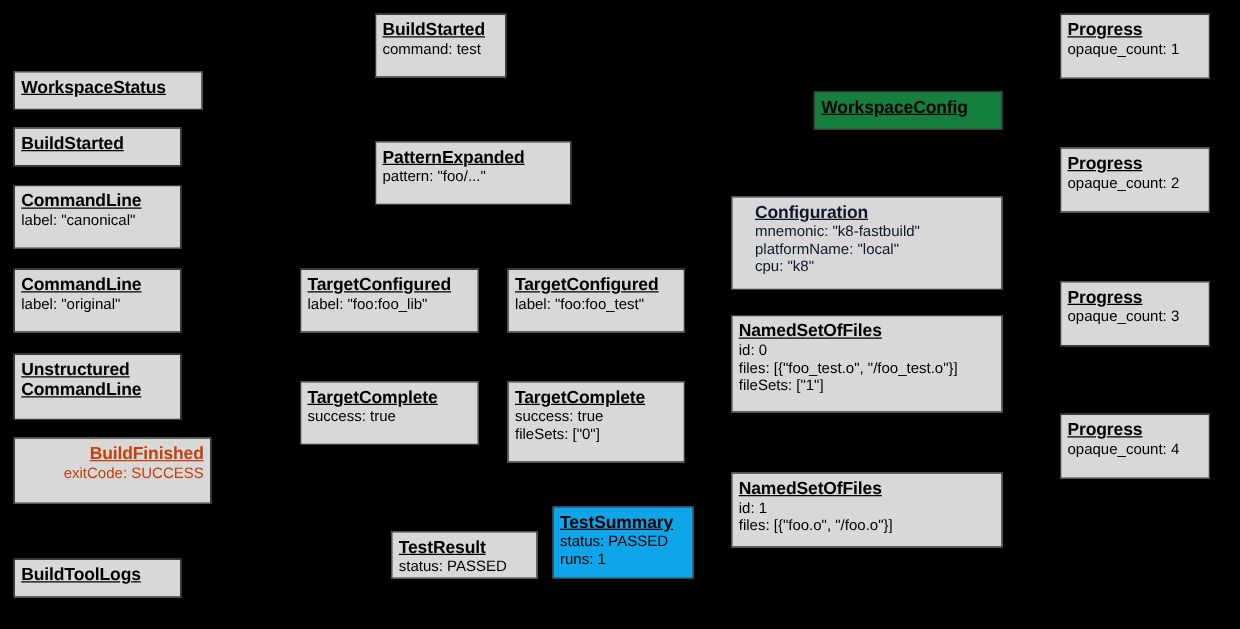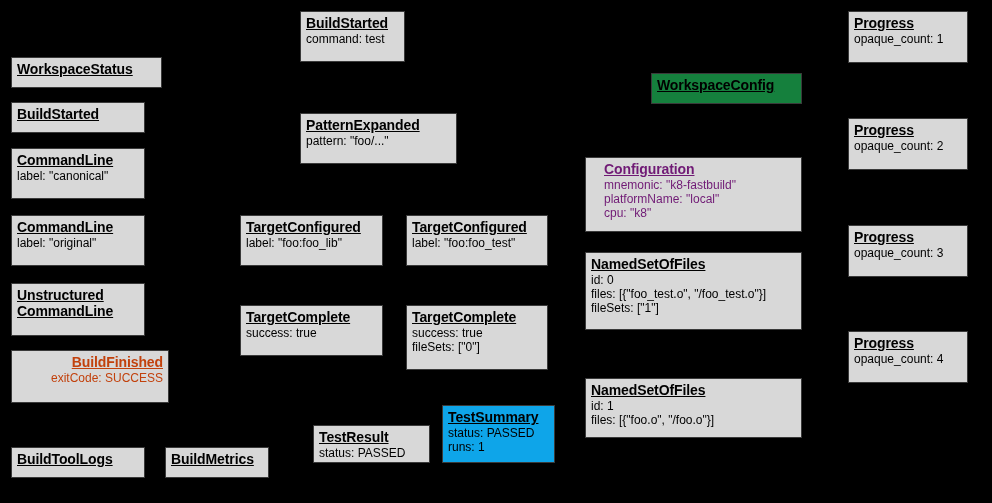--- a/index.html
+++ b/index.html
@@ -72,23 +72,20 @@
     </div>
     <div class="node" style="left: 11px; top: 350px; width: 158px; height: 53px; background: rgb(216, 216, 216); border-color: rgb(58, 58, 58); color: #c2410c; text-align: right;">
       <span class="node-title">BuildFinished</span>
       <span class="node-fields">
         <span class="node-field">exitCode: SUCCESS</span>
       </span>
     </div>
     <div class="node" style="left: 11px; top: 447px; width: 134px; height: 31px; background: rgb(216, 216, 216); border-color: rgb(58, 58, 58); color: rgb(0, 0, 0);">
       <span class="node-title">BuildToolLogs</span>
     </div>
-    <div class="node" style="left: 165px; top: 447px; width: 104px; height: 31px; background: rgb(216, 216, 216); border-color: rgb(58, 58, 58); color: rgb(0, 0, 0);">
-      <span class="node-title">BuildMetrics</span>
-    </div>
     <div class="node" style="left: 300px; top: 113px; width: 157px; height: 51px; background: rgb(216, 216, 216); border-color: rgb(58, 58, 58); color: rgb(0, 0, 0);">
       <span class="node-title">PatternExpanded</span>
       <span class="node-fields">
         <span class="node-field">pattern: "foo/..."</span>
       </span>
     </div>
     <div class="node" style="left: 300px; top: 11px; width: 105px; height: 51px; background: rgb(216, 216, 216); border-color: rgb(58, 58, 58); color: rgb(0, 0, 0);">
       <span class="node-title">BuildStarted</span>
       <span class="node-fields">
         <span class="node-field">command: test</span>
@@ -128,21 +125,21 @@
     <div class="node" style="left: 442px; top: 405px; width: 113px; height: 58px; background: #0ea5e9; border-color: rgb(58, 58, 58); color: rgb(0, 0, 0);">
       <span class="node-title">TestSummary</span>
       <span class="node-fields">
         <span class="node-field">status: PASSED</span>
         <span class="node-field">runs: 1</span>
       </span>
     </div>
     <div class="node" style="left: 651px; top: 73px; width: 151px; height: 31px; background: #15803d; border-color: rgb(58, 58, 58); color: rgb(0, 0, 0);">
       <span class="node-title">WorkspaceConfig</span>
     </div>
-    <div class="node" style="left: 585px; top: 157px; width: 217px; height: 75px; background: rgb(216, 216, 216); border-color: rgb(58, 58, 58); color: #701a75; padding-left: 18px;">
+    <div class="node" style="left: 585px; top: 157px; width: 217px; height: 75px; background: rgb(216, 216, 216); border-color: rgb(58, 58, 58); color: #0f172a; padding-left: 18px;">
       <span class="node-title">Configuration</span>
       <span class="node-fields">
         <span class="node-field">mnemonic: "k8-fastbuild"</span>
         <span class="node-field">platformName: "local"</span>
         <span class="node-field">cpu: "k8"</span>
       </span>
     </div>
     <div class="node" style="left: 585px; top: 252px; width: 217px; height: 78px; background: rgb(216, 216, 216); border-color: rgb(58, 58, 58); color: rgb(0, 0, 0);">
       <span class="node-title">NamedSetOfFiles</span>
       <span class="node-fields">

